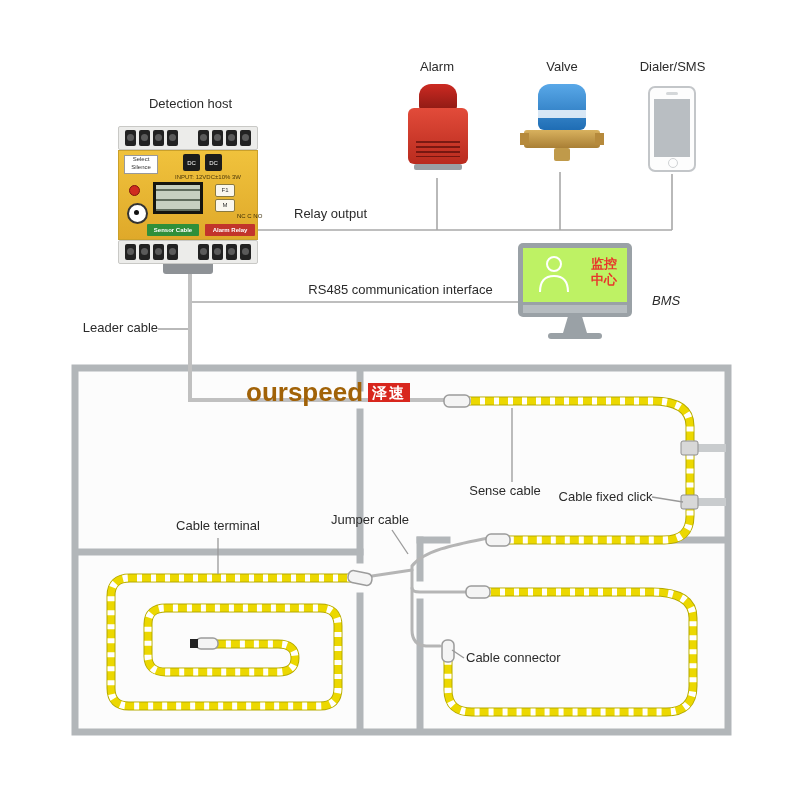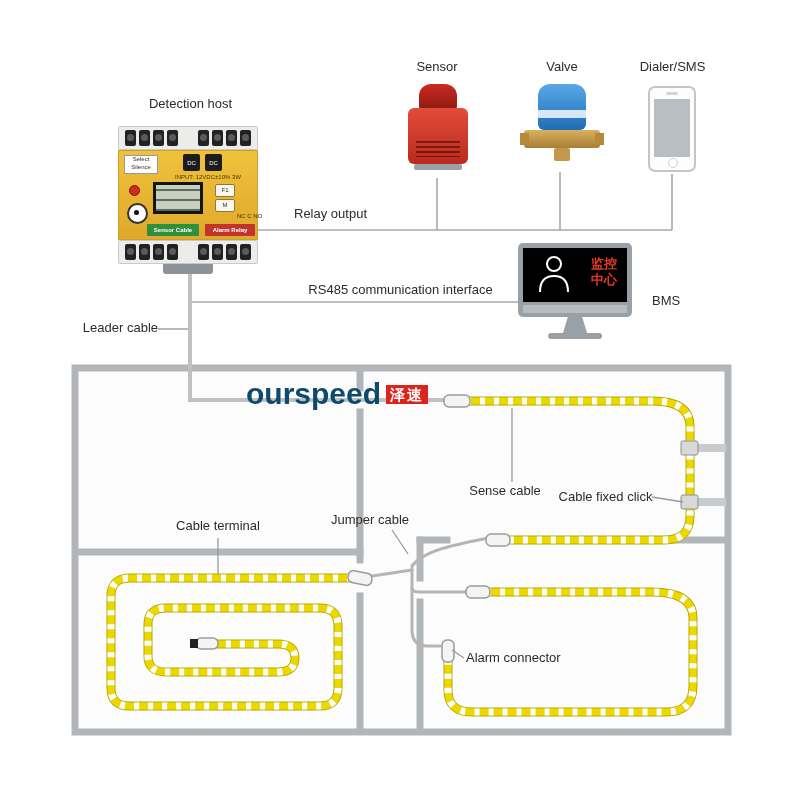--- a/index.html
+++ b/index.html
@@ -77,30 +77,30 @@
   .valve-tail{position:absolute;left:30px;top:64px;width:16px;height:13px;background:#c09a4a;border-radius:2px;}
   
   #phone-dev{position:absolute;left:648px;top:86px;width:48px;height:86px;background:#fdfdfd;
         border:2px solid #c3c6c9;border-radius:7px;box-sizing:border-box;z-index:2;}
   .phone-ear{position:absolute;left:16px;top:4px;width:12px;height:3px;background:#d4d7d9;border-radius:2px;}
   .phone-screen{position:absolute;left:4px;top:11px;width:36px;height:58px;background:#b9bec2;}
   .phone-home{position:absolute;left:18px;bottom:2px;width:8px;height:8px;border:1px solid #cfd2d4;border-radius:50%;}
   
   #bms-dev{position:absolute;left:518px;top:243px;width:114px;height:100px;z-index:2;}
   .mon-screen{position:absolute;left:0;top:0;width:114px;height:74px;background:#9aa1a6;border-radius:5px;}
-  .mon-inner{position:absolute;left:5px;top:5px;width:104px;height:54px;background:#000000;overflow:hidden;}
+  .mon-inner{position:absolute;left:5px;top:5px;width:104px;height:54px;background:#bef264;overflow:hidden;}
   .mon-strip{position:absolute;left:5px;bottom:4px;width:104px;height:8px;background:#b6bcc0;}
   .mon-text{position:absolute;right:10px;top:8px;color:#e8372b;font-size:13px;font-weight:bold;
         line-height:1.2;text-align:center;}
   .mon-stand{position:absolute;left:45px;top:74px;width:24px;height:16px;background:#9aa1a6;
         clip-path:polygon(20% 0,80% 0,100% 100%,0 100%);}
   .mon-base{position:absolute;left:30px;top:90px;width:54px;height:6px;background:#9aa1a6;border-radius:3px;}
   
   #watermark{position:absolute;left:246px;top:377px;z-index:4;display:flex;align-items:center;gap:5px;pointer-events:none;}
-  .wm-brand{font-size:30px;font-weight:bold;color:#0c4a6e;}
+  .wm-brand{font-size:26px;font-weight:bold;color:#a16207;}
   .wm-stamp{background:#d8261d;color:#fff;font-size:15px;font-weight:bold;padding:2px 4px;line-height:1;letter-spacing:2px;}
   .wm-suffix{font-size:21px;color:#a9a9a9;font-weight:bold;}
 </style>
 </head>
 <body>
 
 <div class="page">
 
   <svg class="wires" width="800" height="800" viewBox="0 0 800 800">
     <defs>
@@ -176,26 +176,26 @@
     <g>
       <line class="pointer" x1="512" y1="482" x2="512" y2="408"></line>
       <line class="pointer" x1="652" y1="497" x2="683" y2="502"></line>
       <line class="pointer" x1="218" y1="538" x2="218" y2="574"></line>
       <line class="pointer" x1="392" y1="530" x2="408" y2="554"></line>
       <line class="pointer" x1="452" y1="650" x2="464" y2="658"></line>
     </g>
   </svg>
 
   <div class="lbl" style="left:143px;top:97px;width:95px;">Detection host</div>
-  <div class="lbl" style="left:407px;top:60px;width:60px;">Sensor</div>
+  <div class="lbl" style="left:407px;top:60px;width:60px;">Alarm</div>
   <div class="lbl" style="left:532px;top:60px;width:60px;">Valve</div>
   <div class="lbl" style="left:635px;top:60px;width:75px;">Dialer/SMS</div>
   <div class="lbl" style="left:288px;top:207px;width:85px;text-align:center;">Relay output</div>
   <div class="lbl" style="left:272px;top:283px;width:195px;margin-left:31px;">RS485 communication interface</div>
-  <div class="lbl" style="left:652px;top:294px;width:45px;text-align:left;">BMS</div>
+  <div class="lbl" style="left:652px;top:294px;width:45px;text-align:left;font-style:italic;">BMS</div>
   <div class="lbl" style="left:78px;top:321px;width:80px;text-align:right;">Leader cable</div>
 
   <div id="detection-host">
     <div class="dh-top">
       <div class="screwgrp">
         <span class="screw"></span>
           <span class="screw"></span>
           <span class="screw"></span>
           <span class="screw"></span>
       </div>
@@ -278,20 +278,20 @@
       <div class="mon-strip"></div>
     </div>
     <div class="mon-stand"></div>
     <div class="mon-base"></div>
   </div>
 
   <div class="lbl" style="left:455px;top:484px;width:100px;">Sense cable</div>
   <div class="lbl" style="left:558px;top:490px;width:95px;">Cable fixed click</div>
   <div class="lbl" style="left:168px;top:519px;width:100px;">Cable terminal</div>
   <div class="lbl" style="left:326px;top:513px;width:88px;">Jumper cable</div>
-  <div class="lbl" style="left:466px;top:651px;width:112px;text-align:left;">Alarm connector</div>
+  <div class="lbl" style="left:466px;top:651px;width:112px;text-align:left;">Cable connector</div>
 
   <div id="watermark">
     <span class="wm-brand">ourspeed</span>
     <span class="wm-stamp">泽速</span>
   </div>
 
 </div>
 
 </body></html>

